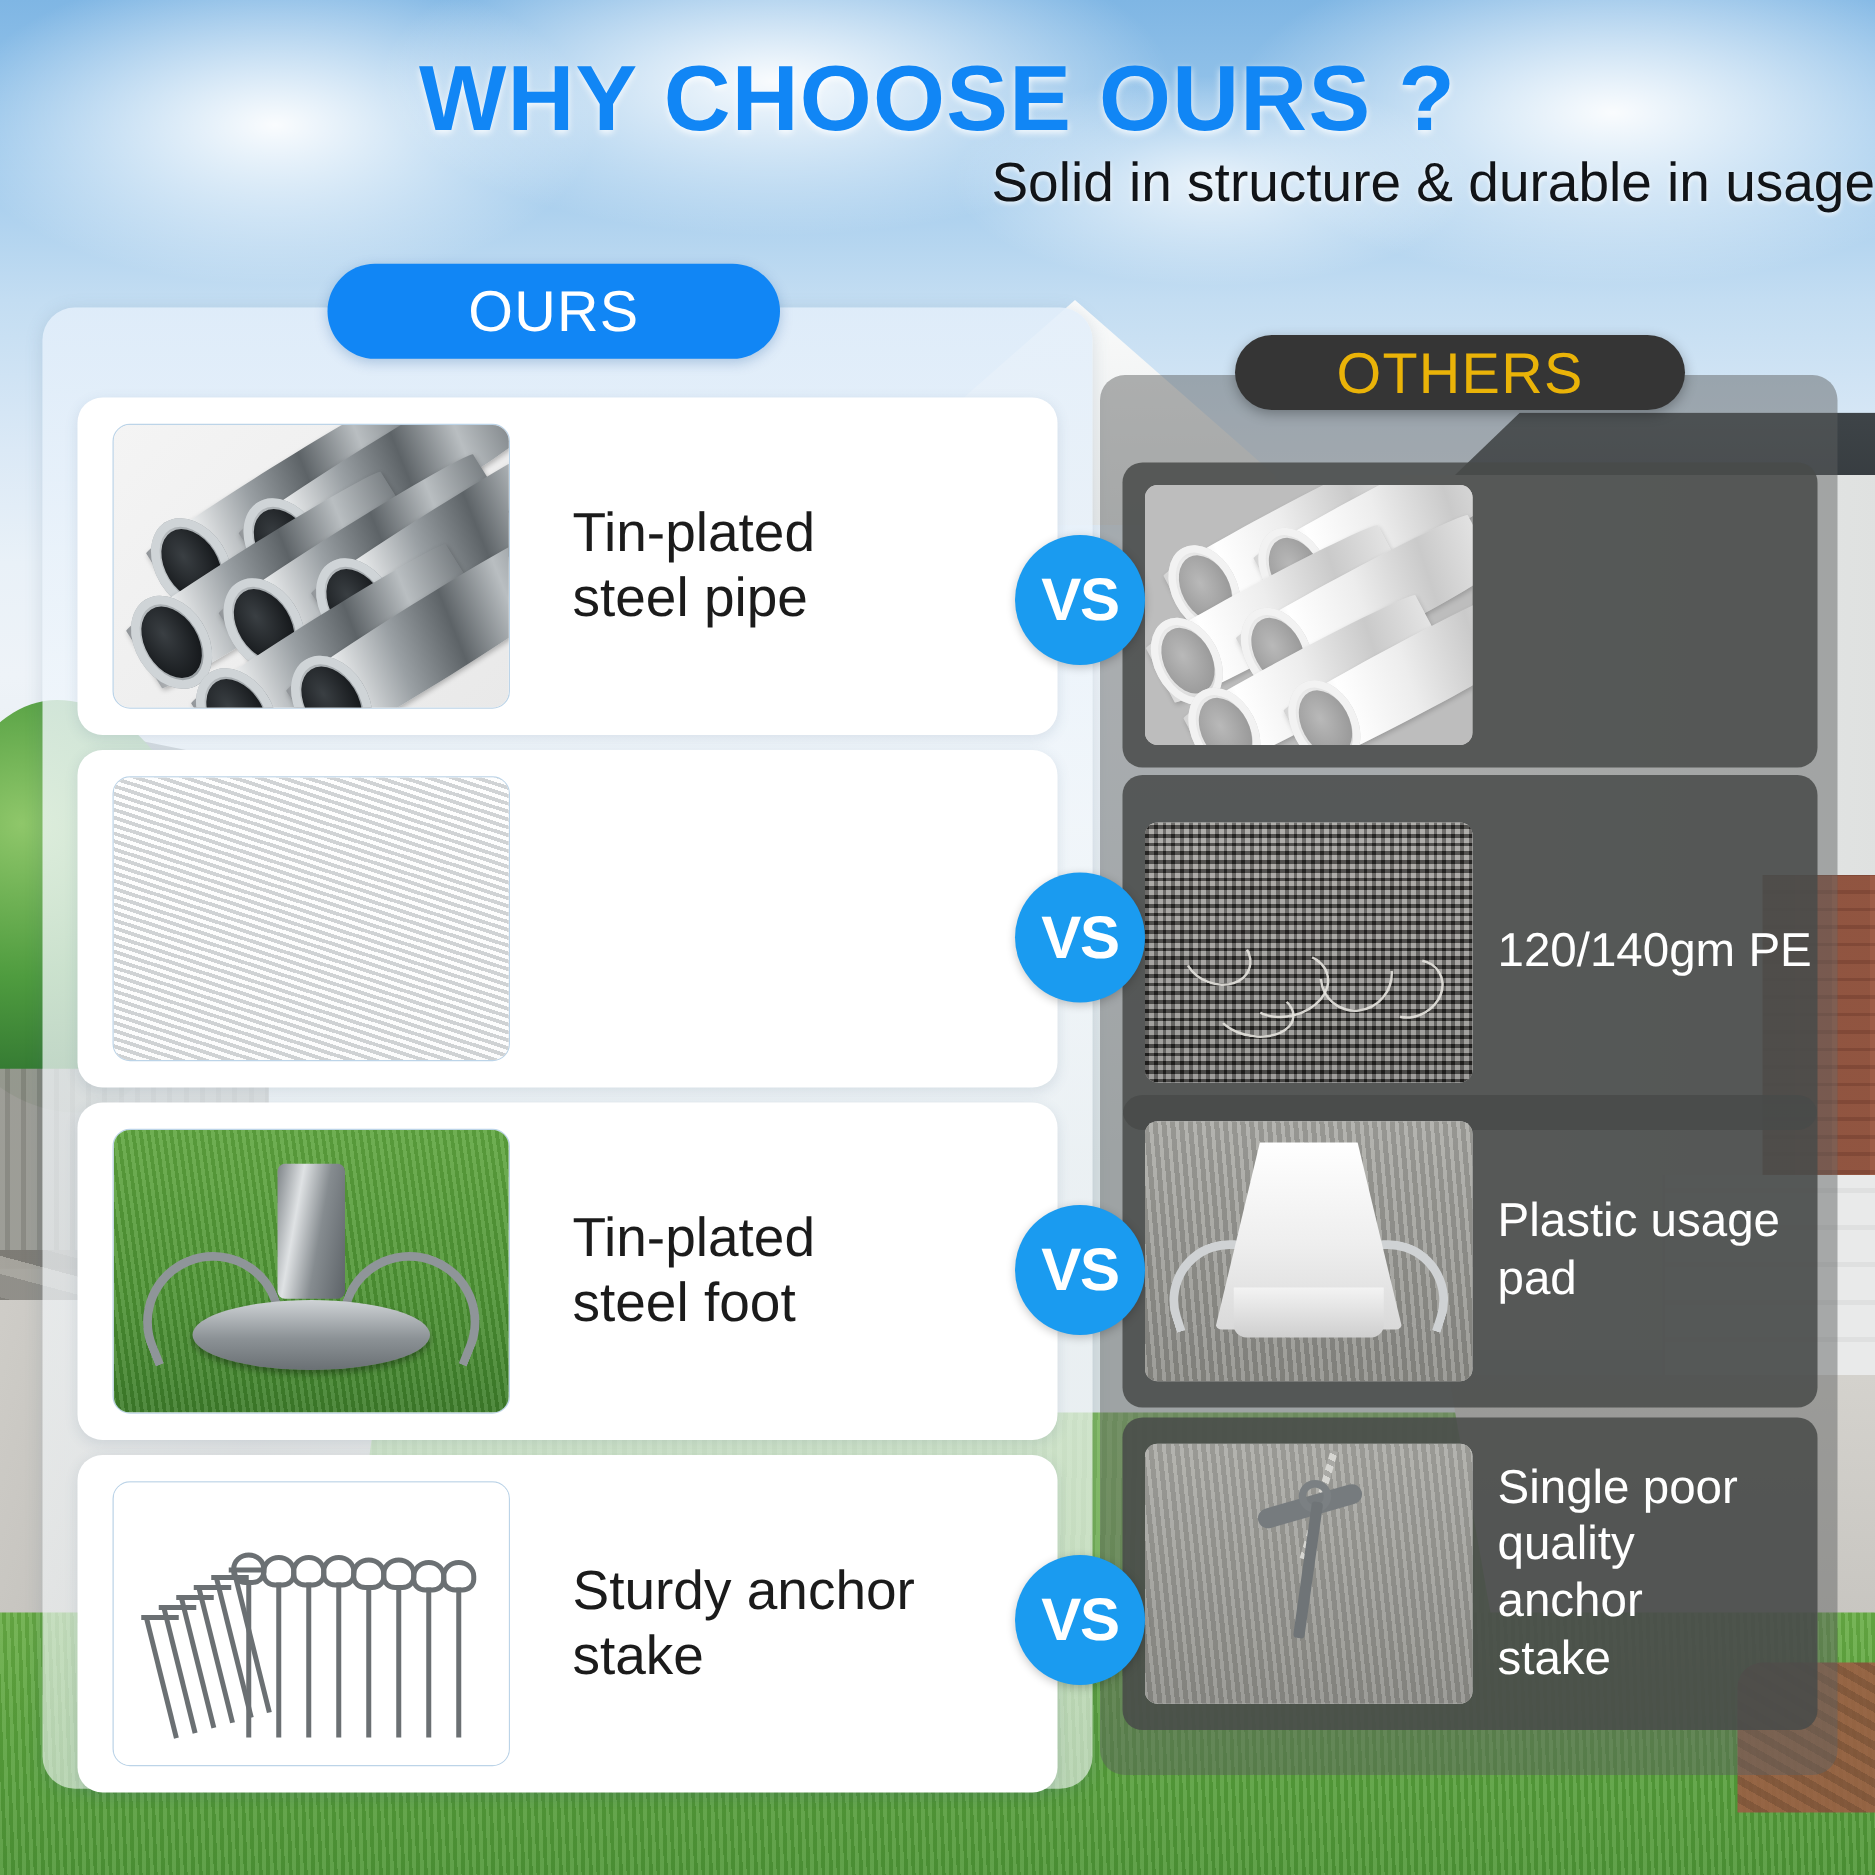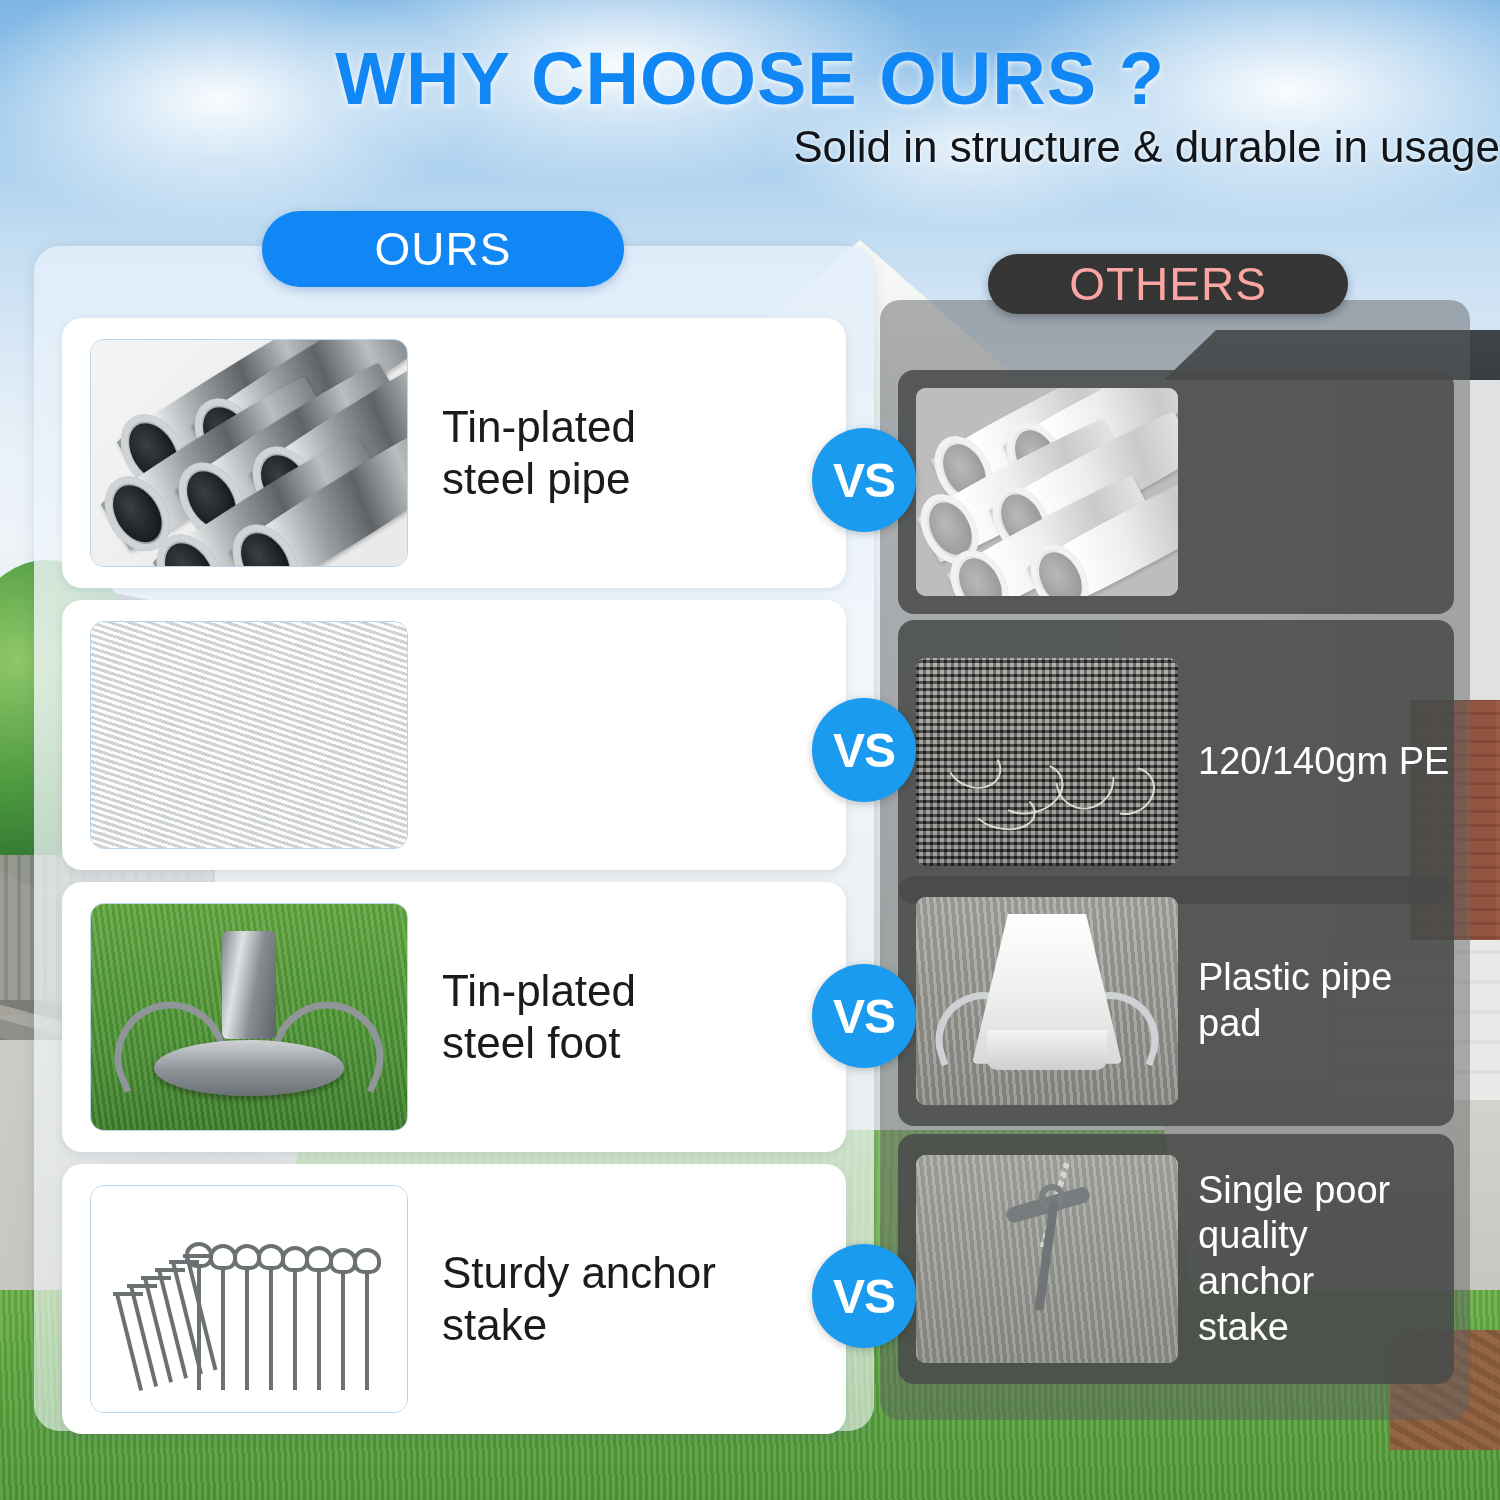--- a/index.html
+++ b/index.html
@@ -140,40 +140,40 @@
     box-shadow: 0 2px 14px rgba(80,110,140,.18);
   }
   .ours-pill {
     position: absolute; left: 262px; top: 211px; width: 362px; height: 76px;
     background: #1186f5; border-radius: 40px;
     display: flex; align-items: center; justify-content: center;
     color: #ffffff; font-size: 46px; letter-spacing: 1px;
     box-shadow: 0 3px 10px rgba(0,70,150,.25);
   }
   .others-pill {
-    position: absolute; left: 988px; top: 254px; width: 360px; height: 60px;
+    position: absolute; left: 988px; top: 268px; width: 360px; height: 60px;
     background: #353535; border-radius: 40px;
     display: flex; align-items: center; justify-content: center;
-    color: #fca5a5; font-size: 46px; letter-spacing: 1px;
+    color: #eab308; font-size: 46px; letter-spacing: 1px;
     box-shadow: 0 3px 10px rgba(0,0,0,.3);
   }
 
   
   .others-panel {
     position: absolute; left: 880px; top: 300px; width: 590px; height: 1120px;
     background: rgba(95,97,96,.48);
     border-radius: 20px;
   }
 
   
   .ours-card {
     position: absolute; left: 62px; width: 784px;
     background: #ffffff; border-radius: 20px;
     box-shadow: 0 3px 10px rgba(60,90,120,.13);
-    display: flex; align-items: center;
+    display: flex; align-items: center; gap: 16px;
   }
   .ours-card .thumb {
     width: 318px; height: 228px; margin-left: 28px;
     border: 1px solid #bcd4e8; border-radius: 14px;
     overflow: hidden; flex: none; position: relative;
     background: #fbfbfb;
   }
   .ours-card .lbl {
     margin-left: 34px; font-size: 44px; line-height: 1.18;
     color: #1b1b1b; white-space: pre-line;
@@ -412,21 +412,21 @@
 
   <div class="others-card" style="top:876px;height:250px">
     <div class="thumb">
       <div class="art-ppad">
         <div class="ppad-arm pa-l"></div>
         <div class="ppad-arm pa-r"></div>
         <div class="ppad-cone"></div>
         <div class="ppad-base"></div>
       </div>
     </div>
-    <div class="lbl">Plastic pipe
+    <div class="lbl">Plastic usage
 pad</div>
   </div>
 
   <div class="ours-card" style="top:1164px;height:270px">
     <div class="thumb">
       <div class="art-stakes">
 
         <div class="stake-l" style="left:24px; top:108px; height:100px; transform:rotate(-14deg);"></div>
         <div class="stake-l" style="left:38px; top:100px; height:104px; transform:rotate(-14deg);"></div>
         <div class="stake-l" style="left:52px; top:92px;  height:108px; transform:rotate(-14deg);"></div>

